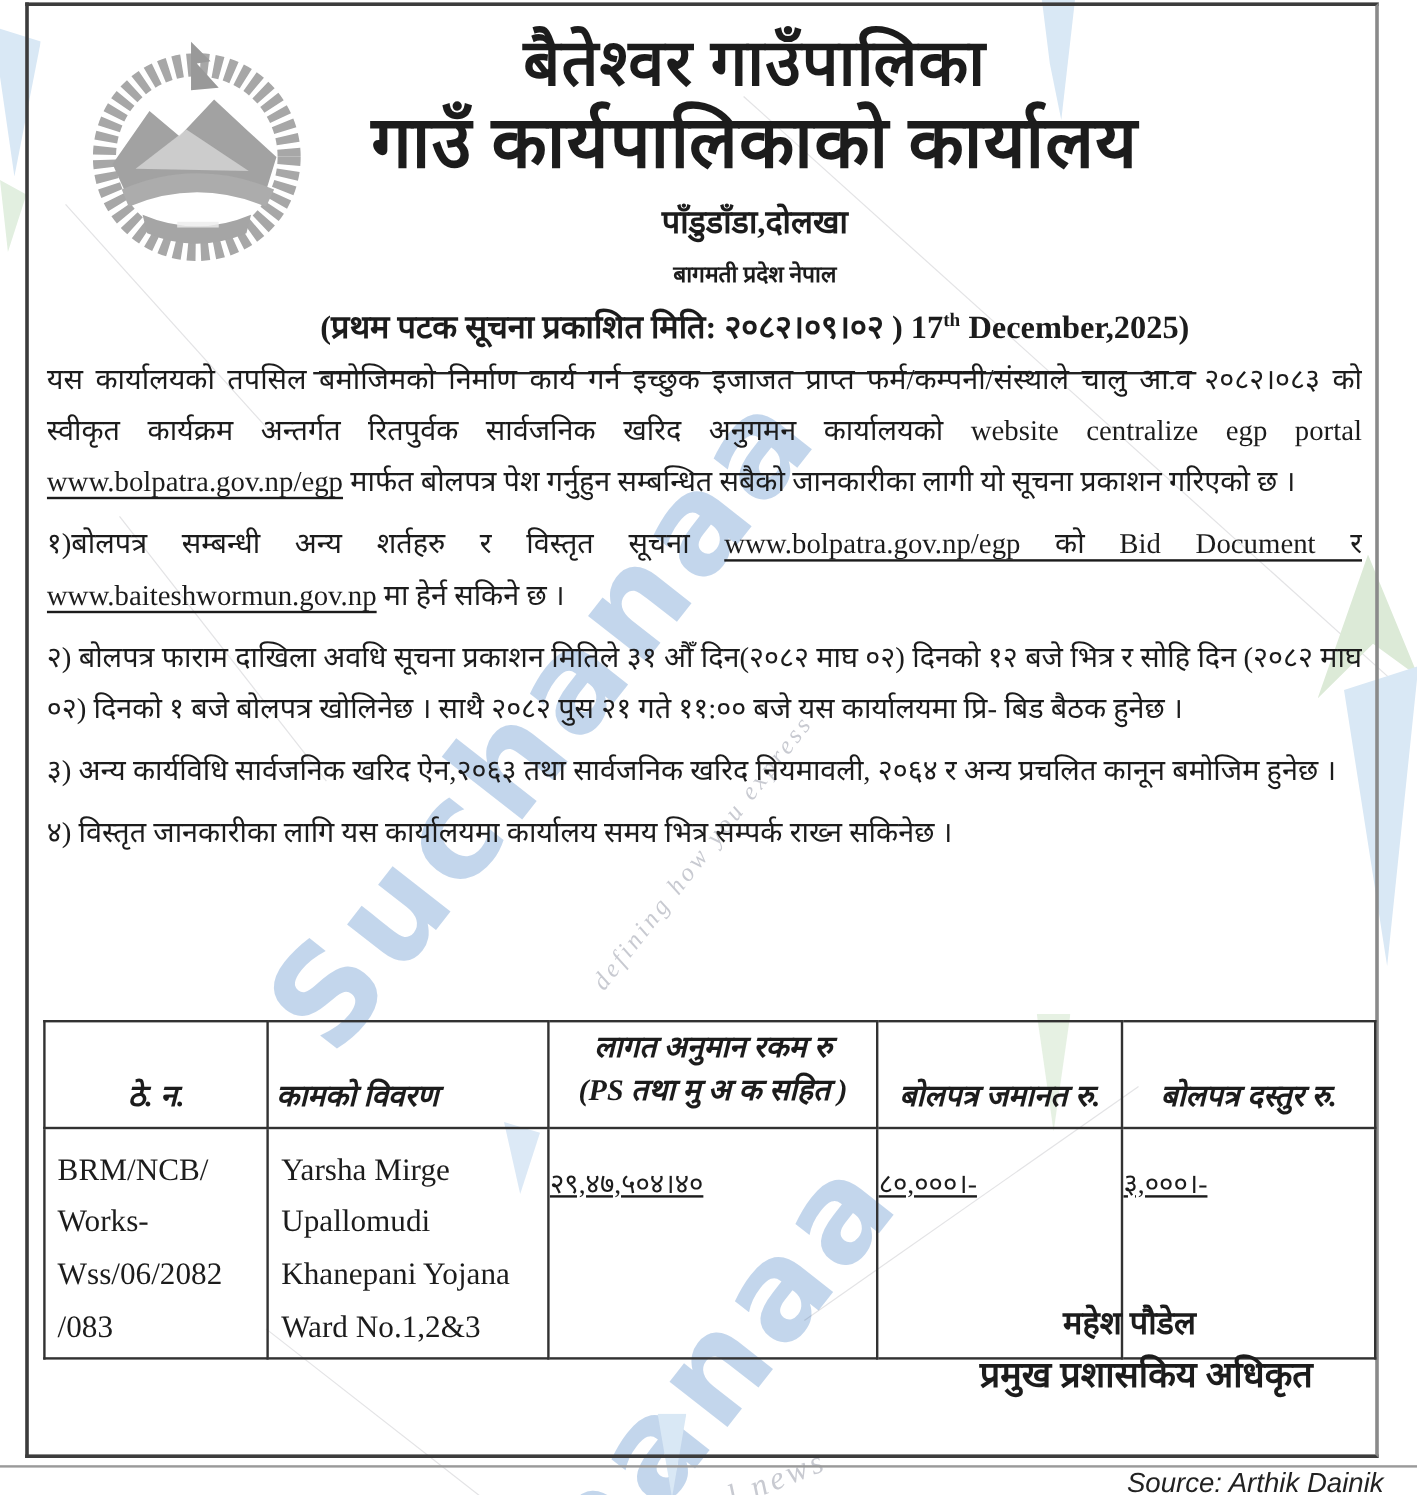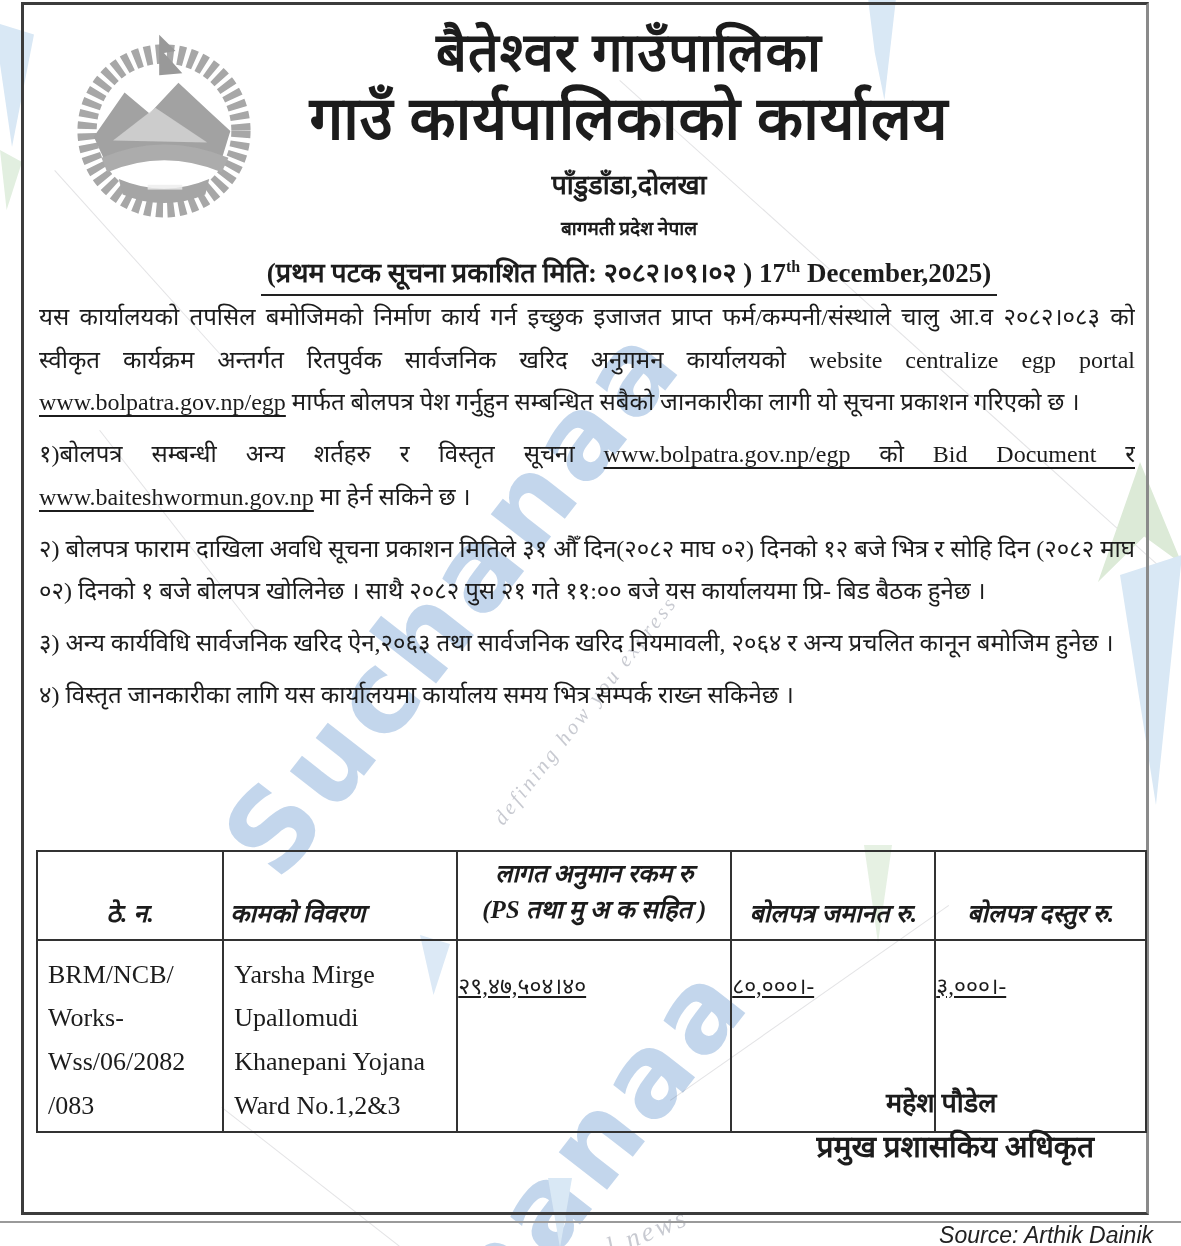--- a/index.html
+++ b/index.html
@@ -33,21 +33,21 @@
   .bottom-rule { position:absolute; z-index:2; left:0; top:1221px; width:1181px; height:2px; background:#9a9a9a; }
 
   
   .logo { position:absolute; left:39px; top:26px; width:202px; height:196px; opacity:.88; filter:blur(0.6px); }
   .hdr { position:absolute; left:0; top:20px; width:100%; text-align:center; padding-left:88px; }
   .hdr .t1 { font-size:54px; font-weight:bold; line-height:1.05; letter-spacing:1px; }
   .hdr .t2 { font-size:60px; font-weight:bold; line-height:1.05; margin-top:6px; letter-spacing:1px; }
   .hdr .t3 { font-size:27px; font-weight:bold; margin-top:14px; }
   .hdr .t4 { font-size:19px; font-weight:bold; margin-top:13px; }
   .hdr .pub { display:inline-block; font-size:27px; font-weight:bold; margin-top:12px;
-              border-bottom:2px solid #222; padding:0 6px 4px 6px; }
+              border-bottom:2px solid #222; padding:0 6px 20px 6px; }
   .hdr .pub sup { font-size:16px; }
 
   
   .bodytxt { position:absolute; left:15px; top:291px; width:1096px; height:552px; overflow:hidden;
              font-size:24px; line-height:1.78; text-align:justify; }
   .bodytxt p { margin-top:9px; }
   .bodytxt p:first-child { margin-top:0; }
   .u { text-decoration:underline; text-underline-offset:5px; }
 
   

